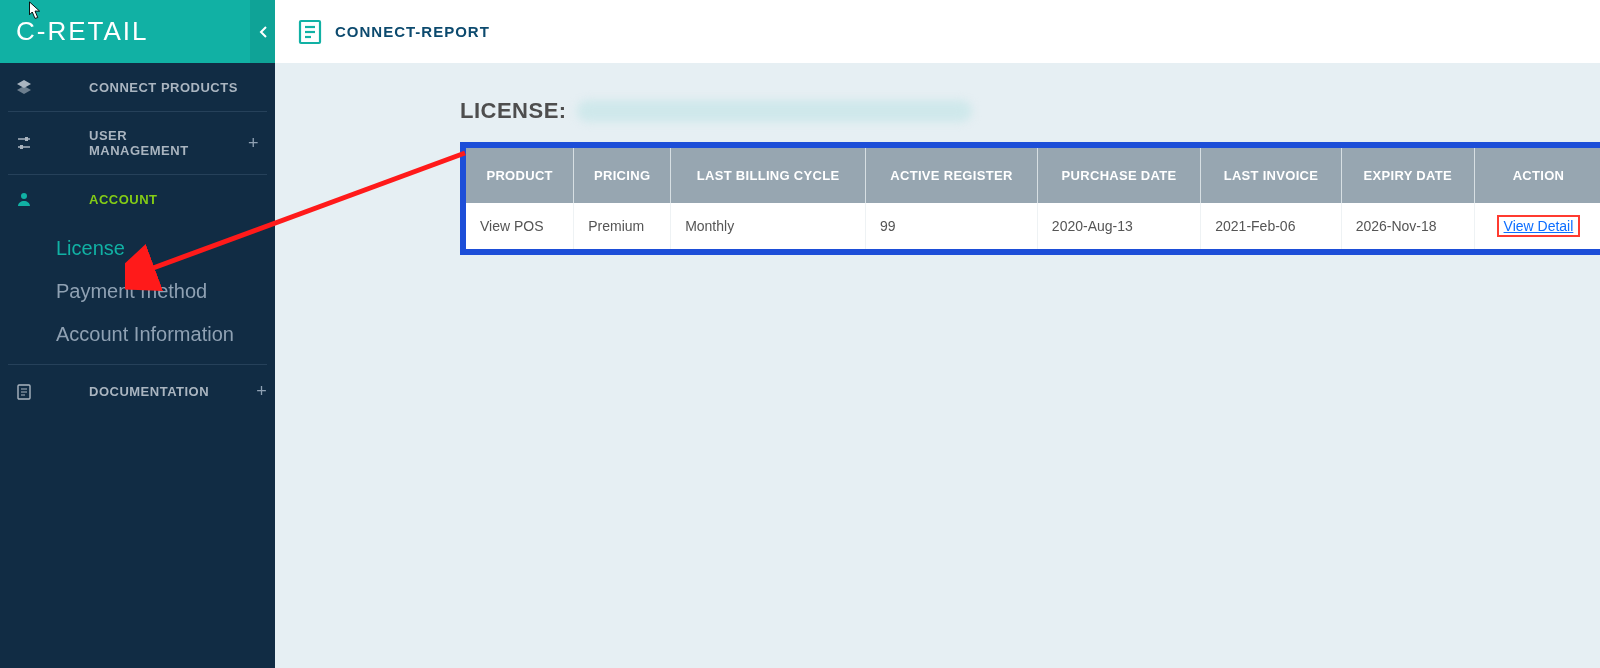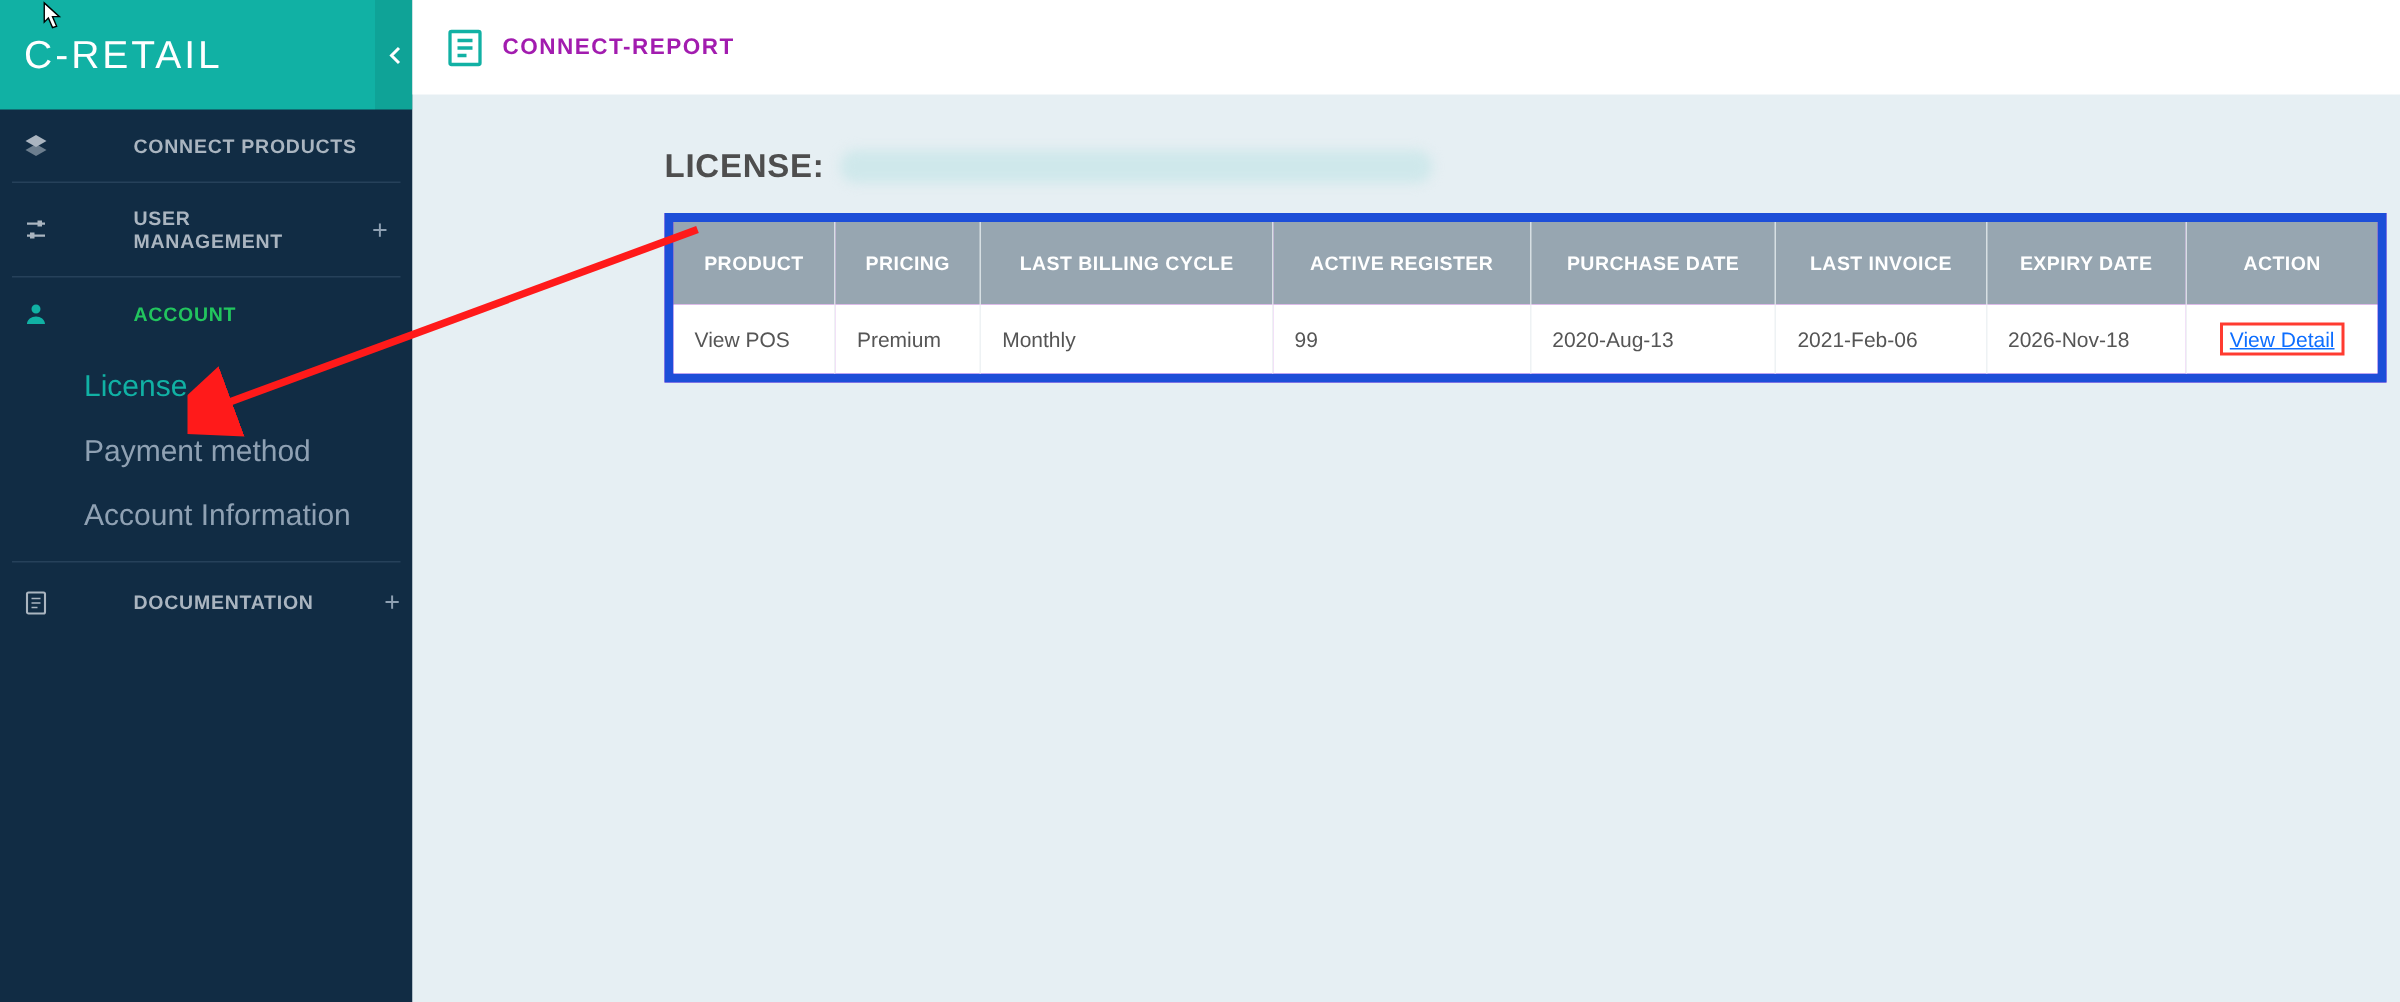--- a/index.html
+++ b/index.html
@@ -1,45 +1,45 @@
 <!DOCTYPE html>
 <html><head>
 <meta charset="utf-8">
 <style>
   * { box-sizing: border-box; margin: 0; padding: 0; }
   html, body { height: 100%; font-family: "Segoe UI", Arial, sans-serif; font-size: 14px; color: #333; }
   body { display: flex; background: #e6eff3; overflow: hidden; min-width: 1600px; }
 
   
   .sidebar { width: 275px; background: #112c44; color: #aab5c0; display: flex; flex-direction: column; flex: 0 0 275px; }
-  .brand-row { display: flex; height: 73px; }
+  .brand-row { display: flex; height: 63px; }
   .brand { flex: 1; background: #11b1a4; color: #fff; display: flex; align-items: center; padding-left: 16px; font-size: 26px; letter-spacing: 2px; font-weight: 300; }
   .collapse-btn { width: 25px; background: #0fa397; display: flex; align-items: center; justify-content: center; cursor: pointer; }
   .collapse-btn svg { stroke: #fff; }
 
   .nav { padding: 0 8px; }
   .nav-item { display: flex; align-items: center; padding: 16px 8px; color: #aab5c0; cursor: pointer; font-weight: 600; letter-spacing: .5px; font-size: 13px; border-bottom: 1px solid #26415a; gap: 47px; }
   .nav-item.last { border-bottom: none; }
   .nav-item .ico { width: 16px; height: 16px; margin-right: 10px; flex: 0 0 16px; }
   .nav-item .plus { margin-left: auto; font-size: 18px; font-weight: 300; color: #8fa1b3; }
-  .nav-item.active { color: #22c55e; }
+  .nav-item.active { color: #84cc16; }
   .nav-item.active .ico path, .nav-item.active .ico polygon { fill: #11b1a4; }
 
   .sub-nav { padding: 4px 0 8px 0; border-bottom: 1px solid #26415a; }
   .sub-item { padding: 10px 8px 10px 48px; color: #8fa1b3; cursor: pointer; font-size: 20px; }
   .sub-item.active { color: #11b1a4; position: relative; }
 
   
   .main { flex: 1; display: flex; flex-direction: column; background: #e6eff3; min-width: 0; }
   .topbar { height: 63px; background: #fff; display: flex; align-items: center; padding: 0 22px; }
   .topbar .doc-ico { width: 26px; height: 26px; margin-right: 12px; }
   .topbar .doc-ico rect, .topbar .doc-ico line { stroke: #11b1a4; stroke-width: 2.2; fill: none; }
-  .topbar .title { font-size: 15px; letter-spacing: 1px; font-weight: 600; color: #a21caf; }
+  .topbar .title { font-size: 15px; letter-spacing: 1px; font-weight: 600; color: #0c4a6e; }
 
-  .content { padding: 35px 48px; position: relative; }
+  .content { padding: 35px 65px; position: relative; }
   .page-title { font-size: 22px; font-weight: 600; color: #4e4e4e; margin-bottom: 18px; letter-spacing: .5px; margin-left: 120px; display:flex; align-items:center; }
   .page-title .blur { display:inline-block; width: 395px; height: 22px; margin-left: 10px; background: #cfe8eb; border-radius: 11px; filter: blur(4px); }
 
   .table-wrap { margin-left: 120px; width: 1148px; background:#d946ef; border:6px solid #1d4ed8; }
   table { border-collapse: collapse; width: 100%; }
   th { background: #97a6b1; color: #fff; font-weight: 600; font-size: 13px; letter-spacing:.3px; padding: 20px 14px; text-align: center; border-right:1px solid #d7dfe3; }
   th:last-child { border-right:none; }
   td { background: #fff; padding: 12px 14px; color:#555; font-size:14px; border-right:1px solid #eef2f4; }
   td:last-child { border-right:none; text-align:center; }
   .view-link { color:#0d6eff; text-decoration:underline; border:2px solid #ff3b30; padding:1px 5px; display:inline-block; }

